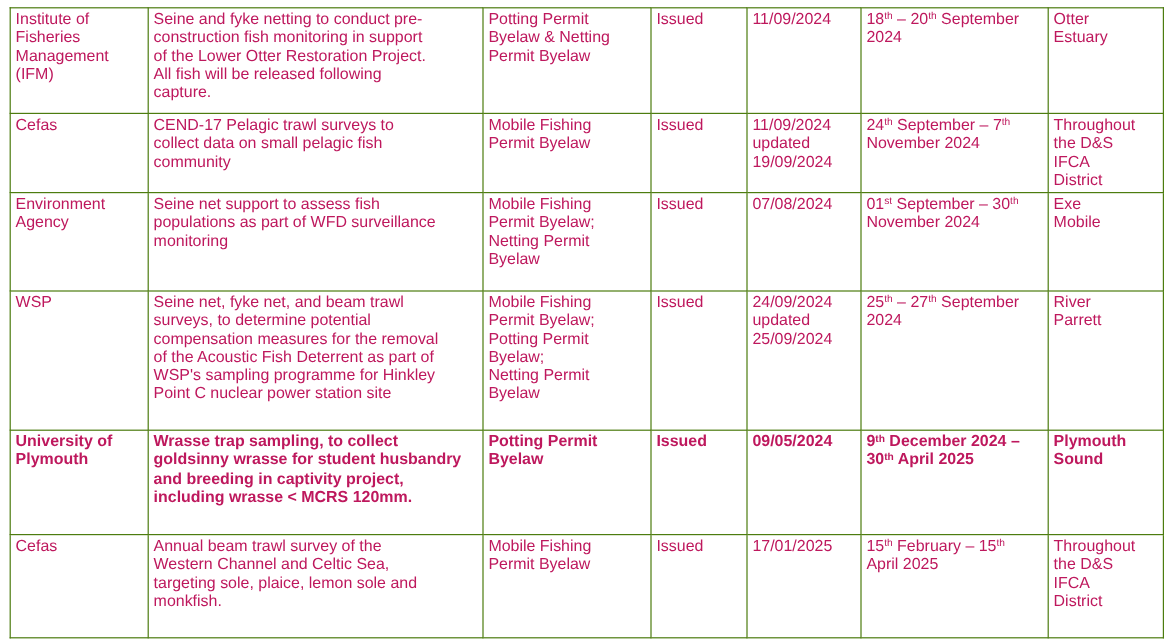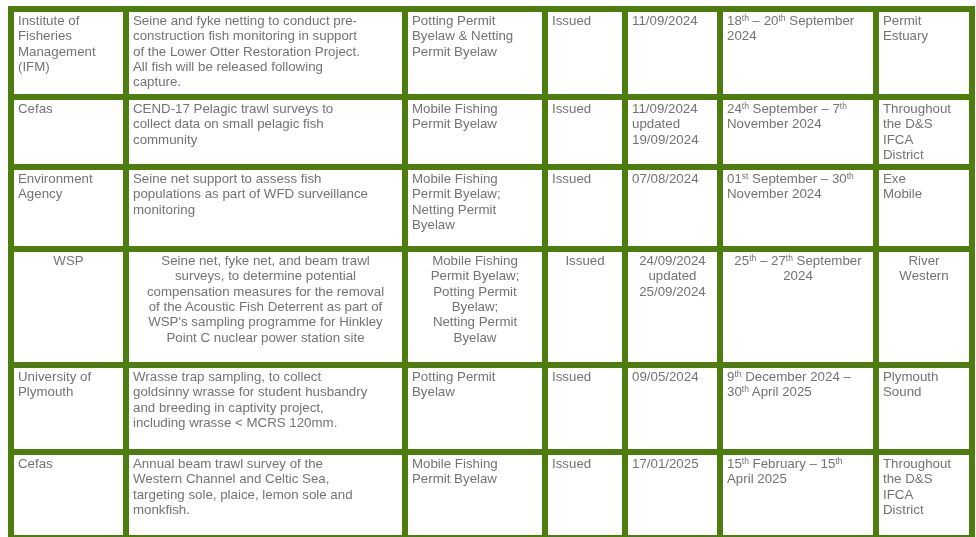--- a/index.html
+++ b/index.html
@@ -11,43 +11,43 @@
     width: 976px;
     height: 537px;
     overflow: hidden;
   }
   table.permits {
     border-collapse: collapse;
     table-layout: fixed;
     margin: 6px 0 0 8px;
   }
   table.permits td {
-    border: 6px solid #4d7c0f;
+    border: 1px solid #4d7c0f;
     vertical-align: top;
     padding: 1px 4px 2px 4px;
     font-family: "Liberation Sans", sans-serif;
     font-size: 13.3px;
     line-height: 15.3px;
-    color: #737373;
+    color: #be185d;
     white-space: pre-wrap;
     overflow: hidden;
     word-wrap: break-word;
   }
   col.c-org    { width: 115px; }
   col.c-desc   { width: 279px; }
   col.c-permit { width: 140px; }
   col.c-status { width: 80px;  }
   col.c-date   { width: 95px;  }
   col.c-period { width: 156px; }
   col.c-loc    { width: 96px;  }
   tr.r1 { height: 88px;  }
   tr.r2 { height: 66px;  }
   tr.r3 { height: 82px; margin-left: 45px;  }
-  tr.r4 { height: 116px; text-align: center; }
-  tr.r5 { height: 87px;  }
+  tr.r4 { height: 116px; }
+  tr.r5 { height: 87px; font-weight: bold;  }
   tr.r6 { height: 86px;  }
   sup {
     font-size: 8.5px;
     line-height: 0;
     vertical-align: baseline;
     position: relative;
     top: -4.5px;
   }
 </style>
 </head>
@@ -71,21 +71,21 @@
 of the Lower Otter Restoration Project.
 All fish will be released following
 capture.</td>
       <td>Potting Permit
 Byelaw &amp; Netting
 Permit Byelaw</td>
       <td>Issued</td>
       <td>11/09/2024</td>
       <td>18<sup>th</sup> – 20<sup>th</sup> September
 2024</td>
-      <td>Permit
+      <td>Otter
 Estuary</td>
     </tr>
     <tr class="r2">
       <td>Cefas</td>
       <td>CEND-17 Pelagic trawl surveys to
 collect data on small pelagic fish
 community</td>
       <td>Mobile Fishing
 Permit Byelaw</td>
       <td>Issued</td>
@@ -130,21 +130,21 @@
 Byelaw;
 Netting Permit
 Byelaw</td>
       <td>Issued</td>
       <td>24/09/2024
 updated
 25/09/2024</td>
       <td>25<sup>th</sup> – 27<sup>th</sup> September
 2024</td>
       <td>River
-Western</td>
+Parrett</td>
     </tr>
     <tr class="r5">
       <td>University of
 Plymouth</td>
       <td>Wrasse trap sampling, to collect
 goldsinny wrasse for student husbandry
 and breeding in captivity project,
 including wrasse &lt; MCRS 120mm.</td>
       <td>Potting Permit
 Byelaw</td>

